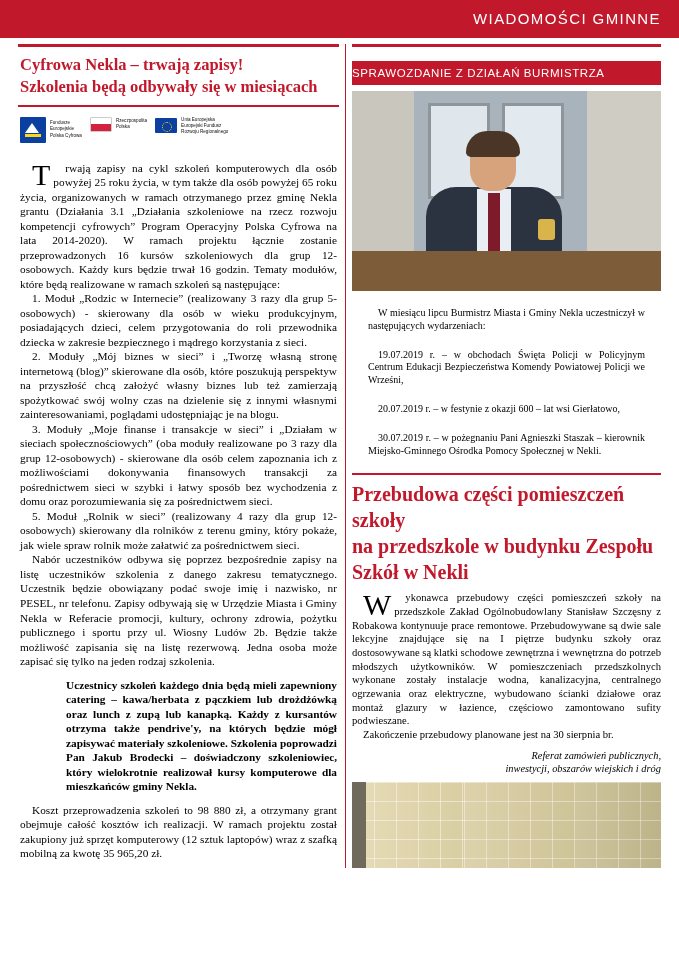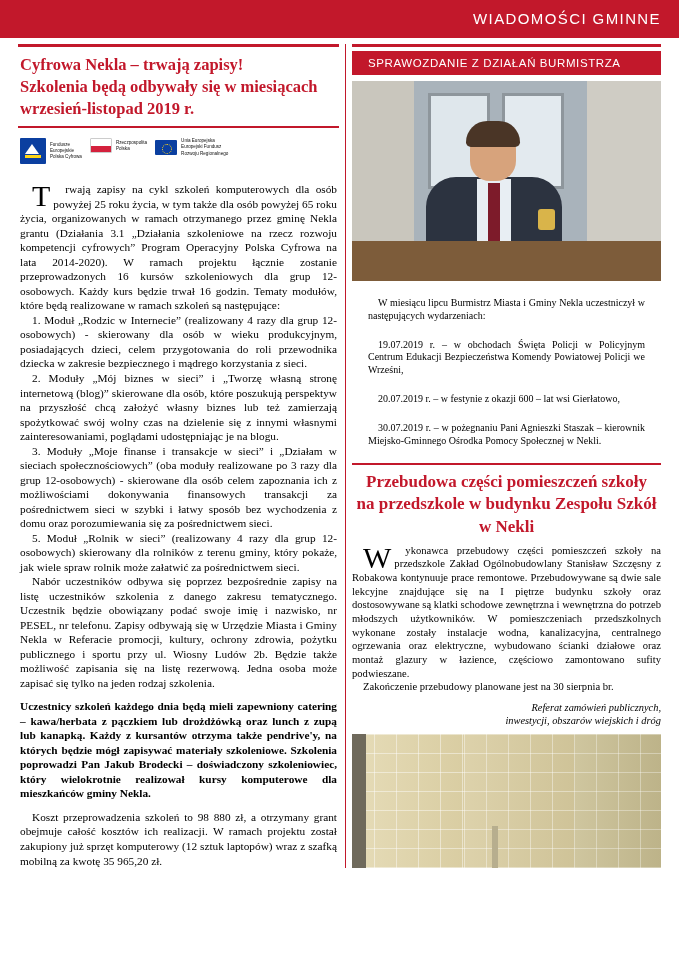--- a/index.html
+++ b/index.html
@@ -152,21 +152,21 @@
 
   .body-text {
     font-family: "Liberation Serif", serif;
     font-size: 11.3px;
     line-height: 1.285;
     color: #000000;
     text-align: justify;
     margin: 0 2px;
   }
   .body-text p { margin: 0 0 0 0; text-indent: 12px; }
-  .body-text p.noindent { text-indent: 0; }
+  .body-text p.noindent { text-indent: 0; margin-left: 46px; }
   .body-text p.spaced { margin-top: 9px; }
   .bold { font-weight: bold; }
   .dropcap::first-letter {
     float: left;
     font-size: 30px;
     line-height: 0.82;
     padding: 2px 3px 0 0;
     font-weight: normal;
     font-family: "Liberation Serif", serif;
   }
@@ -183,22 +183,22 @@
     width: 309px; height: 3px;
     background: #c2182b;
   }
   .rt-banner {
     width: 309px;
     background: #c2182b;
     color: #ffffff;
     font-family: "Liberation Sans", sans-serif;
     font-size: 11.5px;
     letter-spacing: 0.6px;
-    padding: 6px 8px 6px 16px;
-    margin-top: 4px;
+    padding: 6px 8px 6px 0;
+    margin-top: 14px;
   }
   .photo {
     width: 309px;
     background: #b9c4cc;
     position: relative;
     overflow: hidden;
     margin-top: 6px;
   }
   .photo-caption {
     font-family: "Liberation Serif", serif;
@@ -211,25 +211,24 @@
   .photo-caption p { margin: 16px; }
   .photo-caption p.ind { text-indent: 10px; }
   .rt-rule {
     width: 309px; height: 2px;
     background: #c2182b;
     margin: 8px 0 0 0;
   }
   .rt-title {
     color: #c2182b;
     font-family: "Liberation Serif", serif;
-    font-size: 17px;
+    font-size: 20px;
     font-weight: bold;
     line-height: 1.3;
     margin: 6px 0 6px 0;
-    text-align: center;
   }
   .rt-body {
     font-family: "Liberation Serif", serif;
     font-size: 10.6px;
     line-height: 1.29;
     text-align: justify;
   }
   .rt-body p { margin: 0; text-indent: 11px; }
   .rt-sig {
     font-style: italic;
@@ -297,21 +296,20 @@
   <div class="header-title">WIADOMOŚCI GMINNE</div>
 
   <div class="col-divider"></div>
 
   <div class="col-left">
     <div class="left-border-top"></div>
 
     <div class="art-title">
       <span>Cyfrowa Nekla – trwają zapisy!</span><br>
       <span>Szkolenia będą odbywały się w miesiącach</span><br>
-      <span>wrzesień-listopad 2019 r.</span>
     </div>
 
     <div class="left-rule"></div>
 
     <div class="logos">
       <div class="logo-box">
         <span class="logo-fe"></span>
         <span class="logo-text">Fundusze
 Europejskie
 Polska Cyfrowa</span>
@@ -324,21 +322,21 @@
       <div class="logo-box">
         <span class="logo-flag-eu"></span>
         <span class="logo-text">Unia Europejska
 Europejski Fundusz
 Rozwoju Regionalnego</span>
       </div>
     </div>
 
     <div class="body-text">
       <p class="dropcap">Trwają zapisy na cykl szkoleń komputerowych dla osób powyżej 25 roku życia, w tym także dla osób powyżej 65 roku życia, organizowanych w ramach otrzymanego przez gminę Nekla grantu (Działania 3.1 „Działania szkoleniowe na rzecz rozwoju kompetencji cyfrowych” Program Operacyjny Polska Cyfrowa na lata 2014-2020). W ramach projektu łącznie zostanie przeprowadzonych 16 kursów szkoleniowych dla grup 12-osobowych. Każdy kurs będzie trwał 16 godzin. Tematy modułów, które będą realizowane w ramach szkoleń są następujące:</p>
-      <p>1. Moduł „Rodzic w Internecie” (realizowany 4 razy dla grup 12-osobowych) - skierowany dla osób w wieku produkcyjnym, posiadających dzieci, celem przygotowania do roli przewodnika dziecka w zakresie bezpiecznego i mądrego korzystania z sieci.</p>
+      <p>1. Moduł „Rodzic w Internecie” (realizowany 3 razy dla grup 5-osobowych) - skierowany dla osób w wieku produkcyjnym, posiadających dzieci, celem przygotowania do roli przewodnika dziecka w zakresie bezpiecznego i mądrego korzystania z sieci.</p>
       <p>2. Moduły „Mój biznes w sieci” i „Tworzę własną stronę internetową (blog)” skierowane dla osób, które poszukują perspektyw na przyszłość chcą założyć własny biznes lub też zamierzają spożytkować swój wolny czas na dzielenie się z innymi własnymi zainteresowaniami, poglądami udostępniając je na blogu.</p>
       <p>3. Moduły „Moje finanse i transakcje w sieci” i „Działam w sieciach społecznościowych” (oba moduły realizowane po 3 razy dla grup 12-osobowych) - skierowane dla osób celem zapoznania ich z możliwościami dokonywania finansowych transakcji za pośrednictwem sieci w szybki i łatwy sposób bez wychodzenia z domu oraz porozumiewania się za pośrednictwem sieci.</p>
       <p>5. Moduł „Rolnik w sieci” (realizowany 4 razy dla grup 12-osobowych) skierowany dla rolników z terenu gminy, który pokaże, jak wiele spraw rolnik może załatwić za pośrednictwem sieci.</p>
       <p>Nabór uczestników odbywa się poprzez bezpośrednie zapisy na listę uczestników szkolenia z danego zakresu tematycznego. Uczestnik będzie obowiązany podać swoje imię i nazwisko, nr PESEL, nr telefonu. Zapisy odbywają się w Urzędzie Miasta i Gminy Nekla w Referacie promocji, kultury, ochrony zdrowia, pożytku publicznego i sportu przy ul. Wiosny Ludów 2b. Będzie także możliwość zapisania się na listę rezerwową. Jedna osoba może zapisać się tylko na jeden rodzaj szkolenia.</p>
       <p class="bold spaced noindent">Uczestnicy szkoleń każdego dnia będą mieli zapewniony catering – kawa/herbata z pączkiem lub drożdżówką oraz lunch z zupą lub kanapką. Każdy z kursantów otrzyma także pendrive'y, na których będzie mógł zapisywać materiały szkoleniowe. Szkolenia poprowadzi Pan Jakub Brodecki – doświadczony szkoleniowiec, który wielokrotnie realizował kursy komputerowe dla mieszkańców gminy Nekla.</p>
       <p class="spaced">Koszt przeprowadzenia szkoleń to 98 880 zł, a otrzymany grant obejmuje całość kosztów ich realizacji. W ramach projektu został zakupiony już sprzęt komputerowy (12 sztuk laptopów) wraz z szafką mobilną za kwotę 35 965,20 zł.</p>
       <p class="bold spaced noindent">Szanowni Państwo czekamy na Was, zgłoszenia przyjmowane będą tylko do dnia 31 sierpnia.</p>
       <div class="sig">
         <span>Referat zamówień publicznych,</span><br>
         

